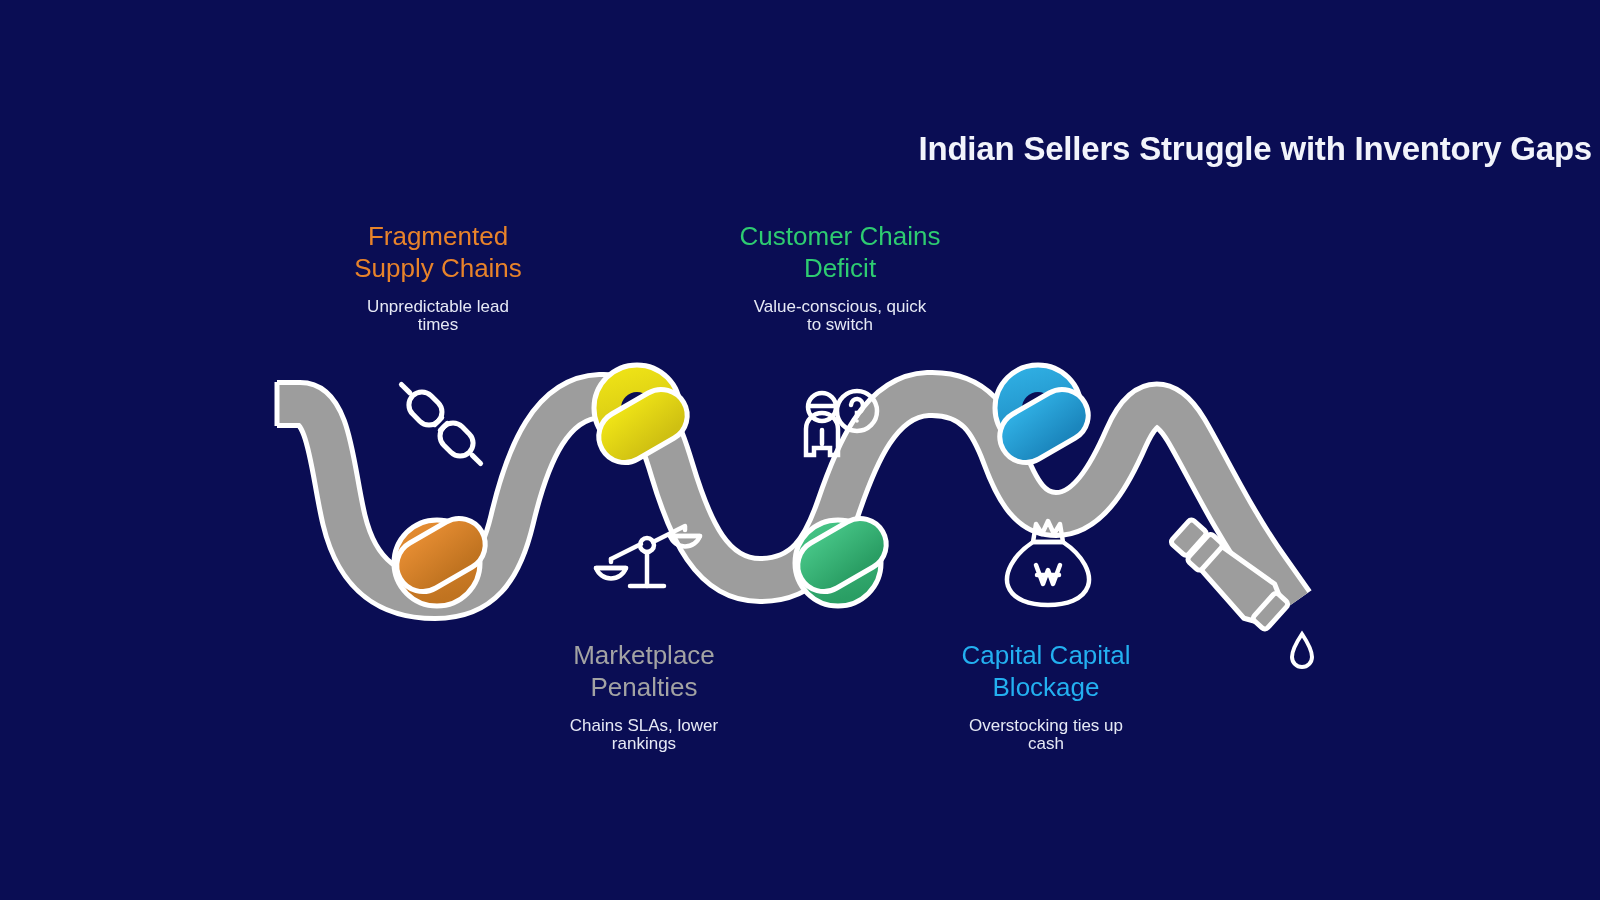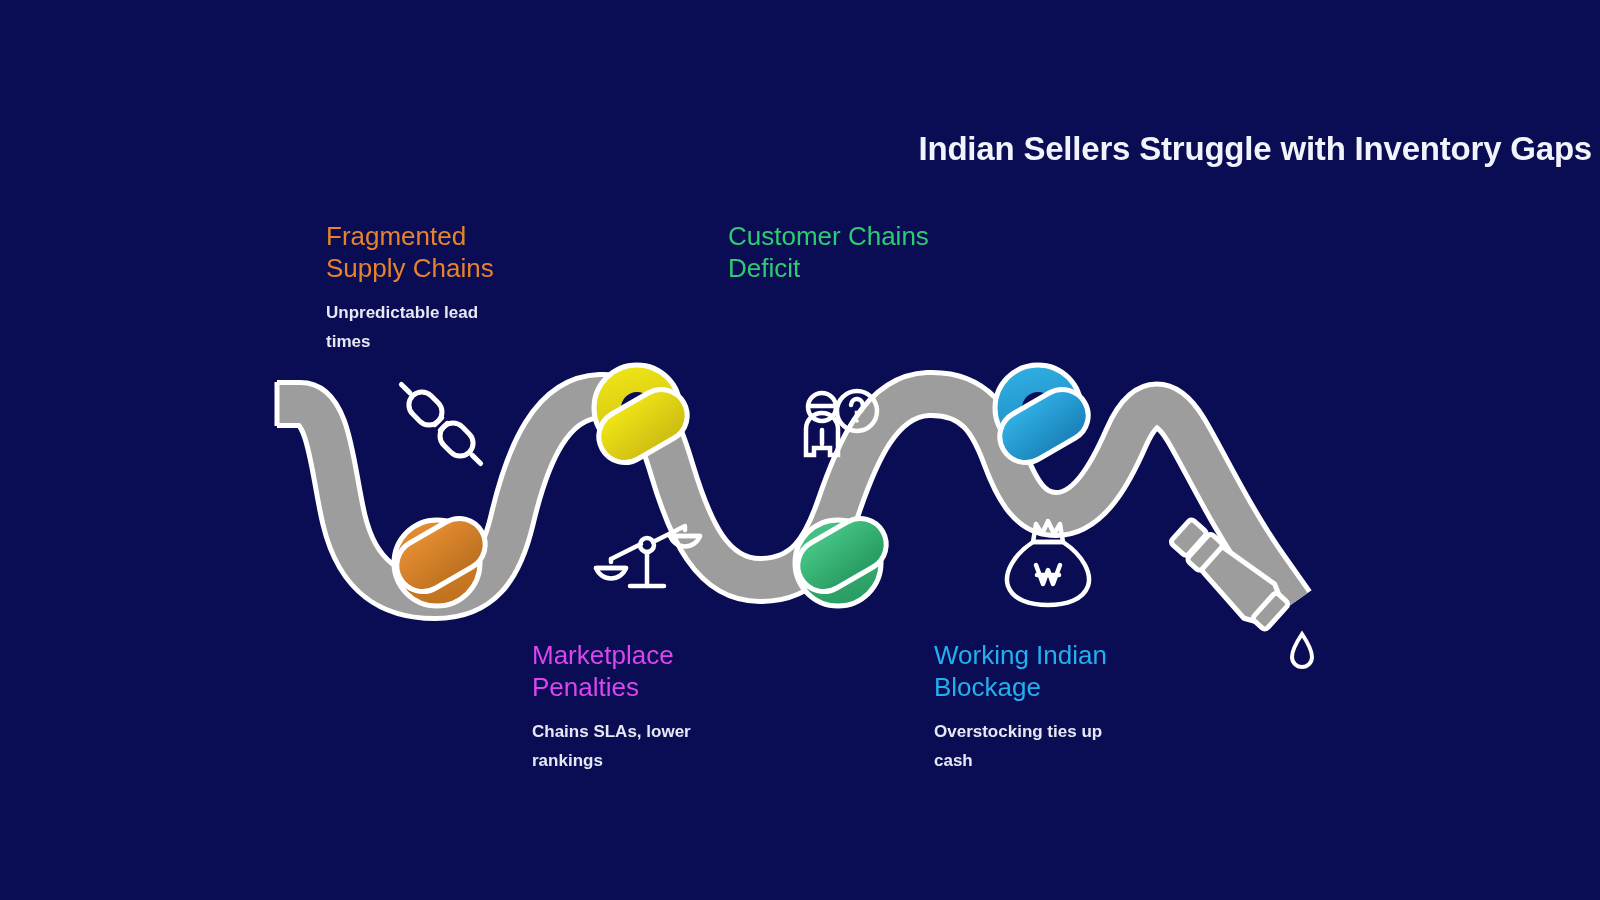--- a/index.html
+++ b/index.html
@@ -21,34 +21,34 @@
     left: 4px;
     width: 1588px;
     text-align: right;
     color: #f2f4fb;
     font-size: 33px;
     font-weight: bold;
     letter-spacing: -0.2px;
   }
   .label-block {
     position: absolute;
-    text-align: left;
+    text-align: center;
   }
   .label-title {
     font-size: 26px;
     font-weight: normal;
     line-height: 32px;
     white-space: pre-line;
   }
   .label-sub {
     margin-top: 14px;
     font-size: 17px;
-    font-weight: bold;
+    font-weight: normal;
     color: #e6e9f5;
-    line-height: 29px;
+    line-height: 18px;
     white-space: pre-line;
   }
   #lbl-0 { left: 326px; top: 220px; width: 224px; }
   #lbl-1 { left: 728px; top: 220px; width: 224px; }
   #lbl-2 { left: 532px; top: 639px; width: 224px; }
   #lbl-3 { left: 934px; top: 639px; width: 224px; }
   #hose-svg {
     position: absolute;
     left: 0;
     top: 0;
@@ -199,29 +199,31 @@
   <div class="label-block" id="lbl-0">
     <div class="label-title" style="color: rgb(232, 131, 42);">Fragmented
 Supply Chains</div>
     <div class="label-sub">Unpredictable lead
 times</div>
   </div>
 
   <div class="label-block" id="lbl-1">
     <div class="label-title" style="color: rgb(46, 204, 113);">Customer Chains
 Deficit</div>
+    <div class="label-sub">Value-conscious, quick
+to switch</div>
   </div>
 
   <div class="label-block" id="lbl-2">
-    <div class="label-title" style="color: #d946ef;">Marketplace
+    <div class="label-title" style="color: #a3a3a3;">Marketplace
 Penalties</div>
     <div class="label-sub">Chains SLAs, lower
 rankings</div>
   </div>
 
   <div class="label-block" id="lbl-3">
-    <div class="label-title" style="color: rgb(35, 176, 240);">Working Indian
+    <div class="label-title" style="color: rgb(35, 176, 240);">Capital Capital
 Blockage</div>
     <div class="label-sub">Overstocking ties up
 cash</div>
   </div>
 
 </div>
 
 </body></html>

